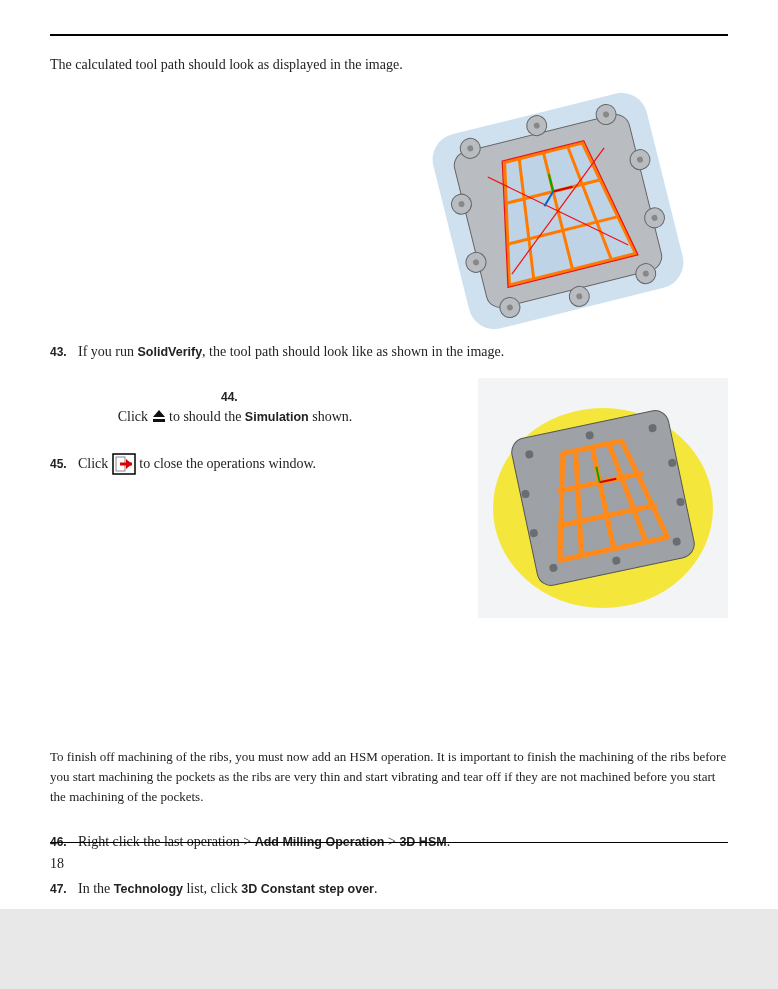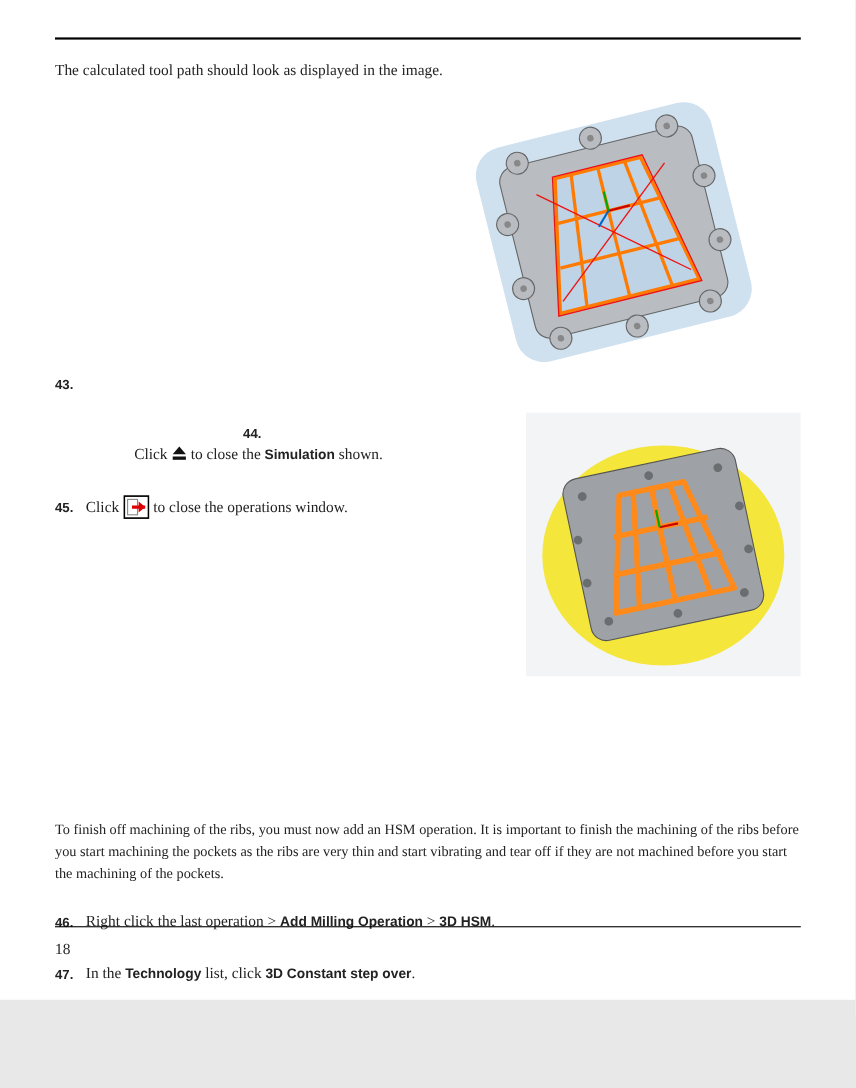--- a/index.html
+++ b/index.html
@@ -84,20 +84,23 @@
           <line x1="140" y1="110" x2="160" y2="110" stroke="#c00"></line>
           <line x1="140" y1="110" x2="140" y2="92" stroke="#0a0"></line>
           <line x1="140" y1="110" x2="128" y2="122" stroke="#06c"></line>
         </g>
       </g>
     </svg>
   </div>
 
   <div class="step">
     <span class="num">43.</span>
+    <span class="txt">
+      <span>If you run </span><span class="bold">SolidVerify</span><span>, the tool path should look like as shown in the image.</span>
+    </span>
   </div>
 
   <div class="two-col">
     <svg class="fig2" viewBox="0 0 250 240">
       <rect x="0" y="0" width="250" height="240" fill="#f2f4f6"></rect>
 
       <ellipse cx="125" cy="130" rx="110" ry="100" fill="#f4e63a"></ellipse>
 
       <g transform="rotate(-12 125 120)">
         <rect x="45" y="45" width="160" height="150" rx="14" fill="#9ea2a6" stroke="#555"></rect>
@@ -132,21 +135,21 @@
     <div class="left-steps">
 
       <div class="step" style="margin-top:14px;flex-direction:column;">
         <span class="num">44.</span>
         <span class="txt">
           <span>Click </span>
           <svg class="icon-eject" width="14" height="14">
               <polygon points="7,1 13,8 1,8" fill="#111"></polygon>
               <rect x="1" y="10" width="12" height="3" fill="#111"></rect>
             </svg>
-          <span> to close the </span><span class="bold">Simulation</span><span> shown.</span>
+          <span> to should the </span><span class="bold">Simulation</span><span> shown.</span>
         </span>
       </div>
 
       <div class="step" style="margin-top:12px;">
         <span class="num">45.</span>
         <span class="txt">
           <span>Click </span>
           <svg class="icon-exit" width="24" height="22">
             <rect x="1" y="1" width="22" height="20" fill="#fff" stroke="#000" stroke-width="1.5"></rect>
             <rect x="4" y="4" width="9" height="14" fill="#fff" stroke="#888"></rect>

